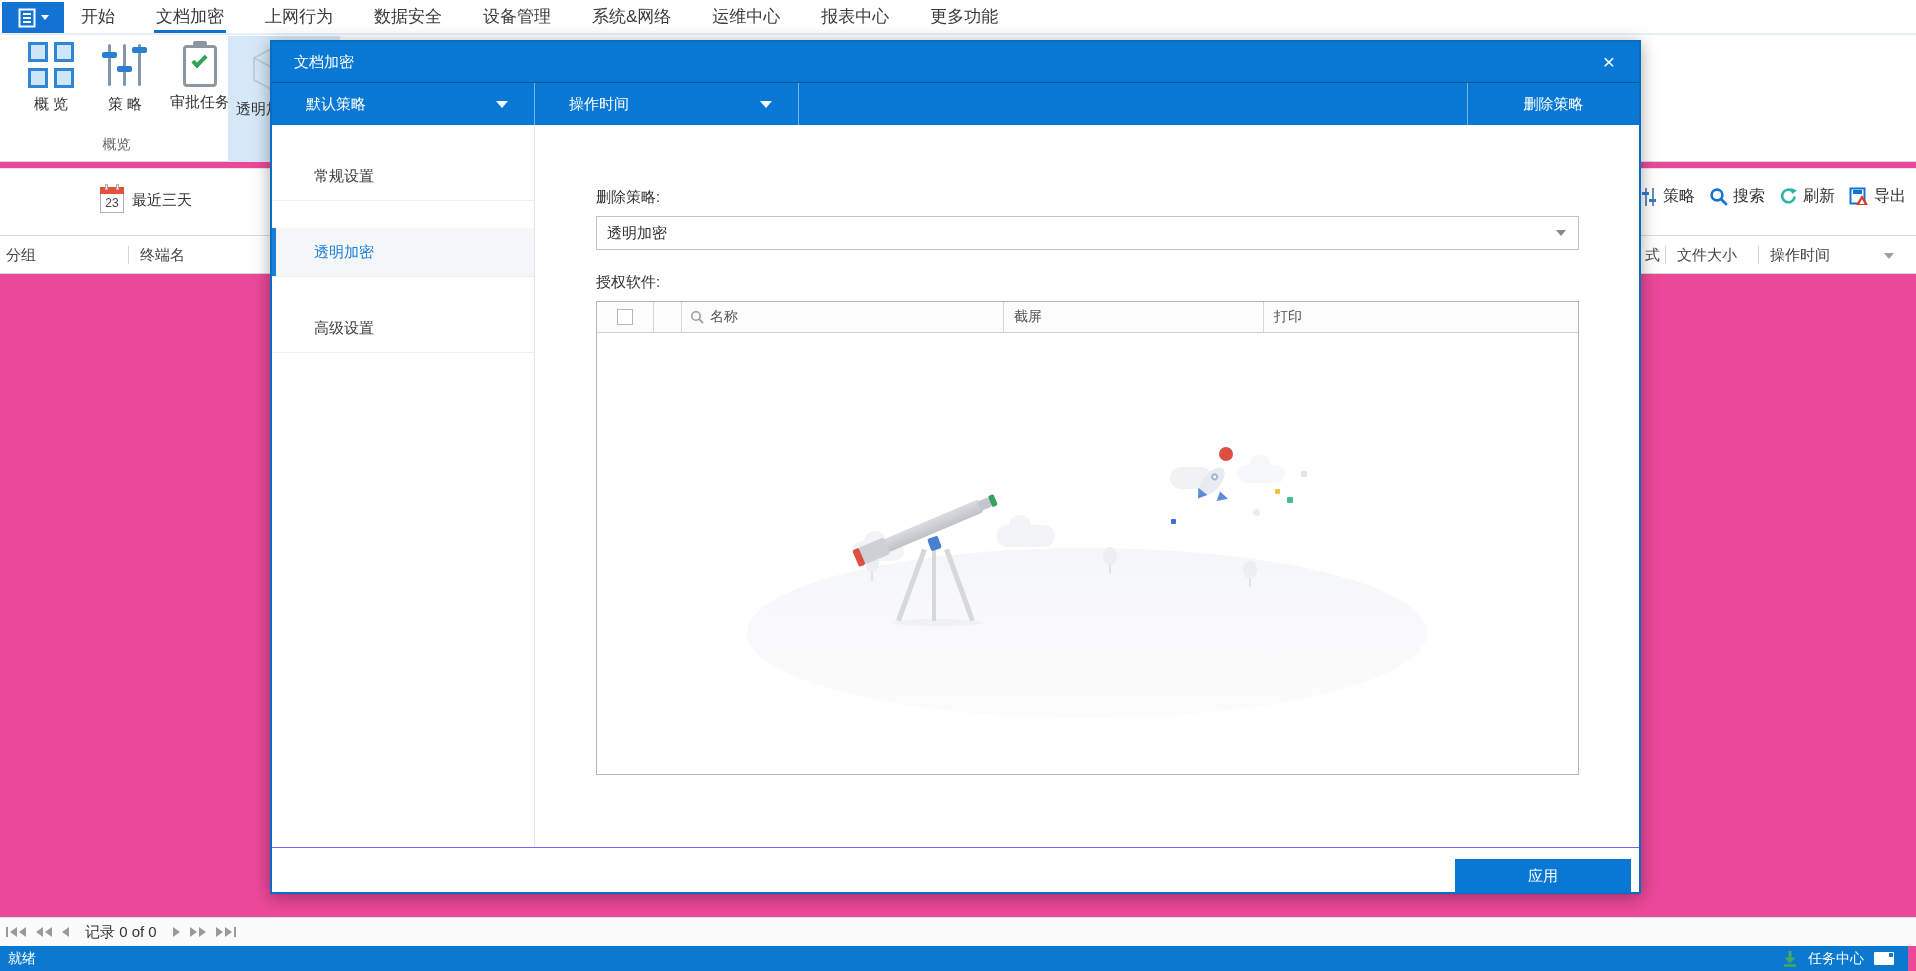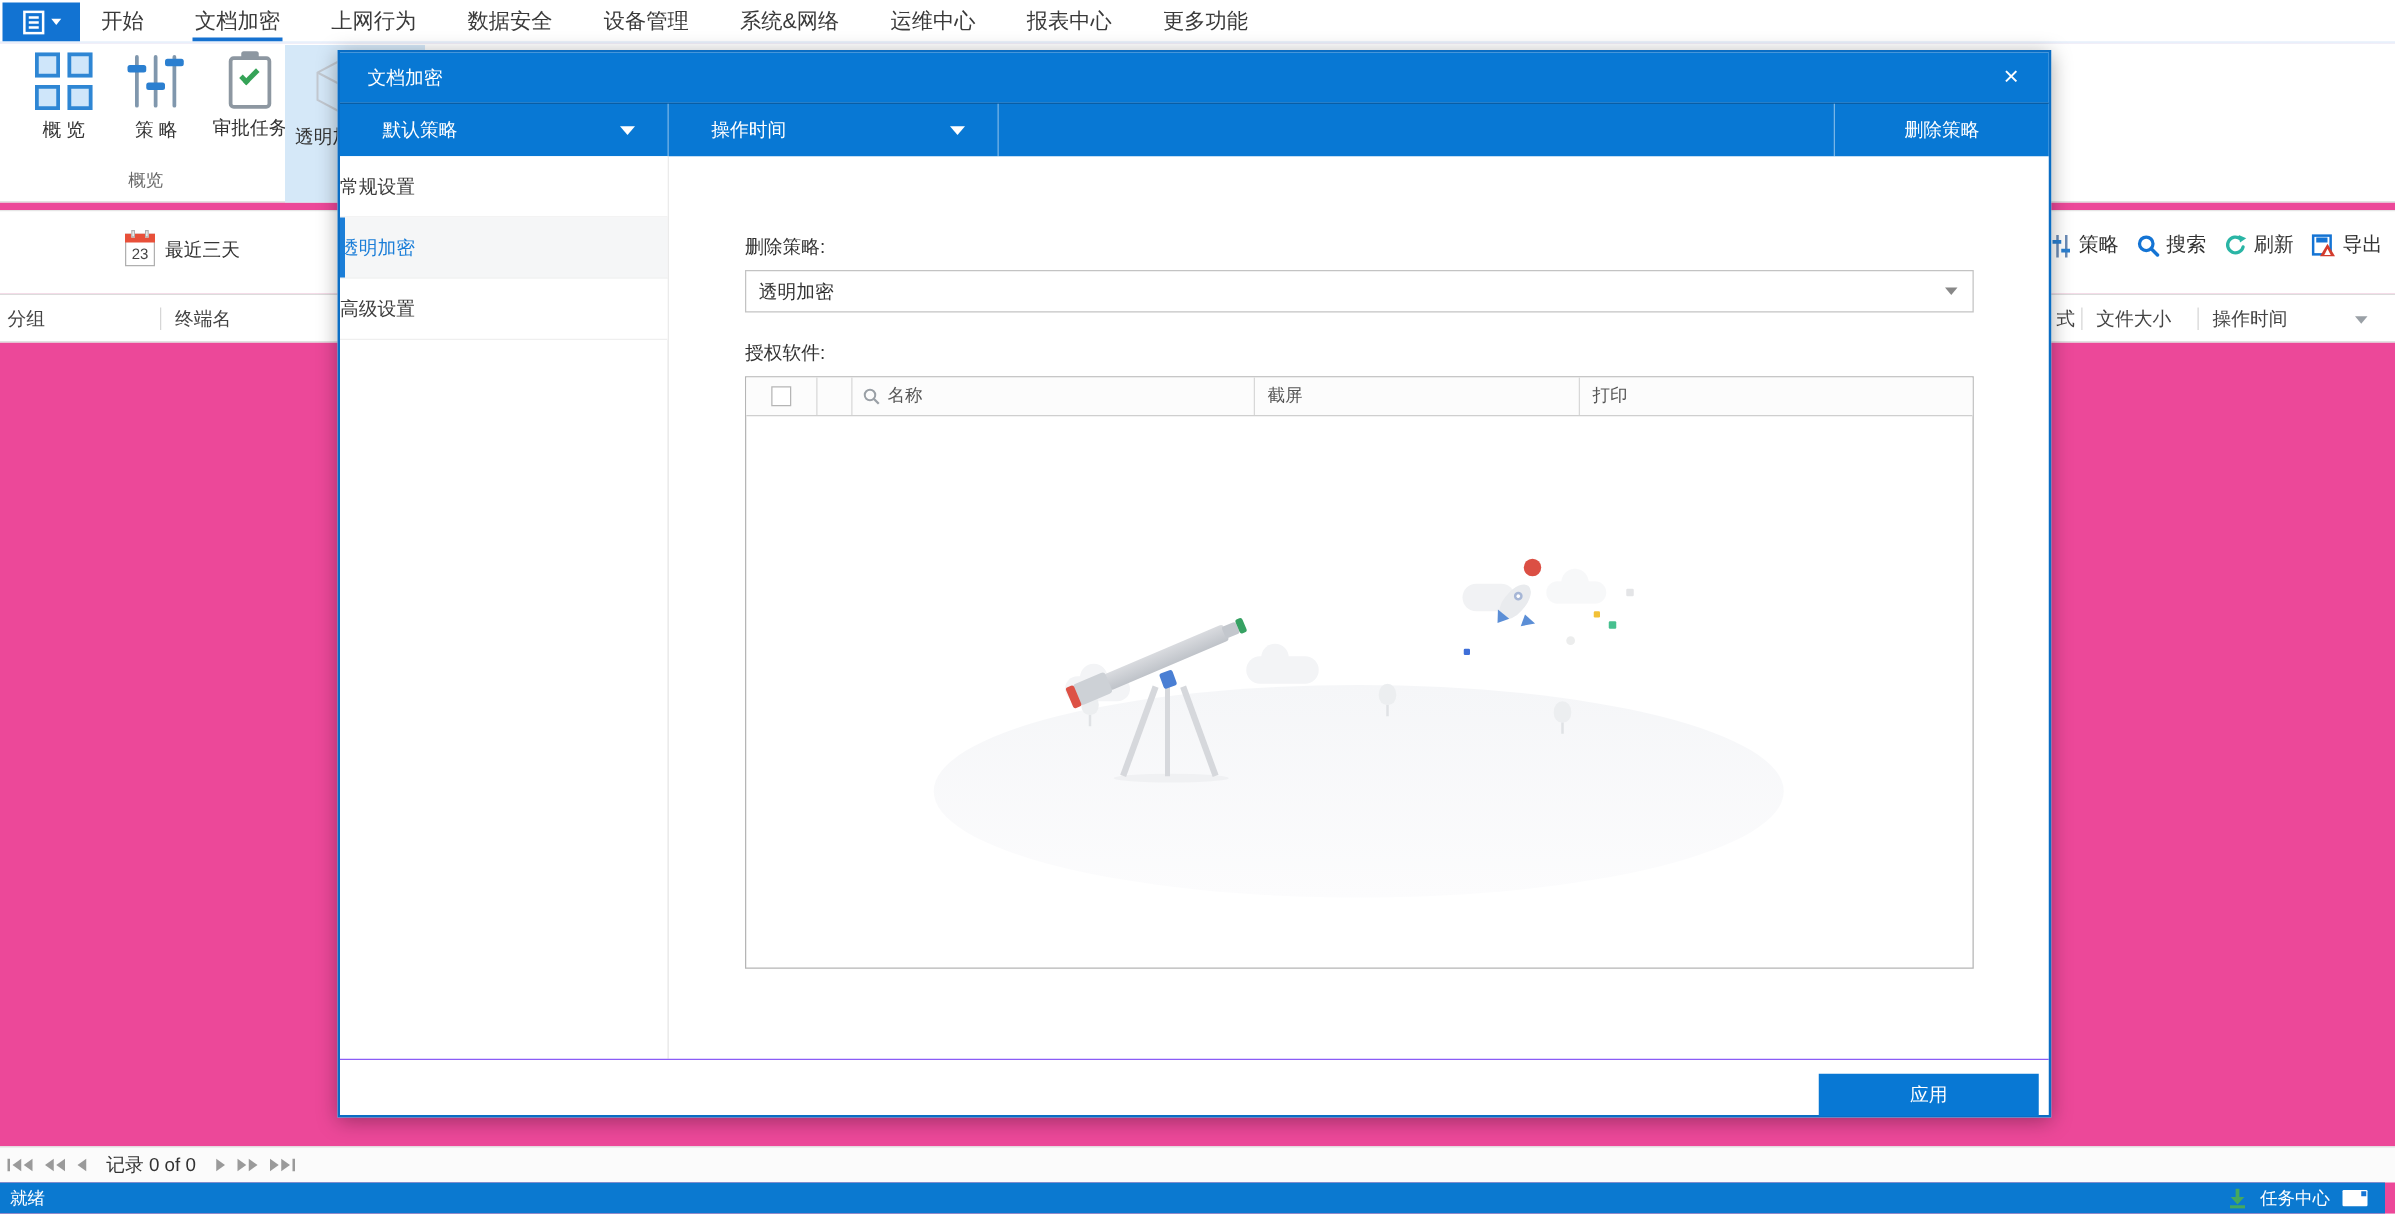--- a/index.html
+++ b/index.html
@@ -96,22 +96,22 @@
   .m-sel .lbl{margin-left:34px;text-align:right;}
   .m-sel .wcaret{position:absolute;right:26px;width:0;height:0;border-left:6px solid transparent;
     border-right:6px solid transparent;border-top:7px solid #fff;}
   .m-sel.c1{width:263px;border-right:1px solid rgba(255,255,255,.45);}
   .m-sel.c2{width:264px;border-right:1px solid rgba(255,255,255,.45);}
   .m-sub .spacer{flex:1;}
   .m-del{width:172px;border-left:1px solid rgba(255,255,255,.45);display:flex;align-items:center;
     justify-content:center;color:#fff;font-size:15px;cursor:pointer;}
   .m-body{flex:1;display:flex;min-height:0;}
   .m-nav{width:263px;border-right:1px solid #e5e5e5;flex:none;}
-  .m-nav-item{height:49px;display:flex;align-items:center;font-size:15px;color:#3c3c3c;
-    border-bottom:1px solid #efefef;cursor:pointer;position:relative;background:#fff;}
+  .m-nav-item{height:49px;display:flex;align-items:center;padding-left:42px;font-size:15px;color:#3c3c3c;
+    border-bottom:1px solid #efefef;cursor:pointer;position:relative;background:#fff;margin-top:27px;}
   .m-nav-item.active{background:#f5f6f7;color:#1b7ed8;}
   .m-nav-item.active::before{content:"";position:absolute;left:0;top:0;bottom:0;width:4px;background:#1b7ed8;}
   .m-content{flex:1;padding:63px 0 0 61px;position:relative;}
   .f-label{font-size:15px;color:#333;margin-bottom:9px;}
   .f-select{width:983px;height:34px;border:1px solid #c3c3c3;display:flex;align-items:center;
     padding-left:10px;font-size:15px;color:#333;position:relative;cursor:pointer;margin-bottom:23px;}
   .f-select .gcaret{position:absolute;right:12px;width:0;height:0;border-left:5px solid transparent;
     border-right:5px solid transparent;border-top:6px solid #888;}
   .sw-table{width:983px;height:474px;border:1px solid #b5b5b5;display:flex;flex-direction:column;}
   .sw-head{height:31px;background:#fcfcfc;border-bottom:1px solid #cfcfcf;display:flex;align-items:stretch;flex:none;

